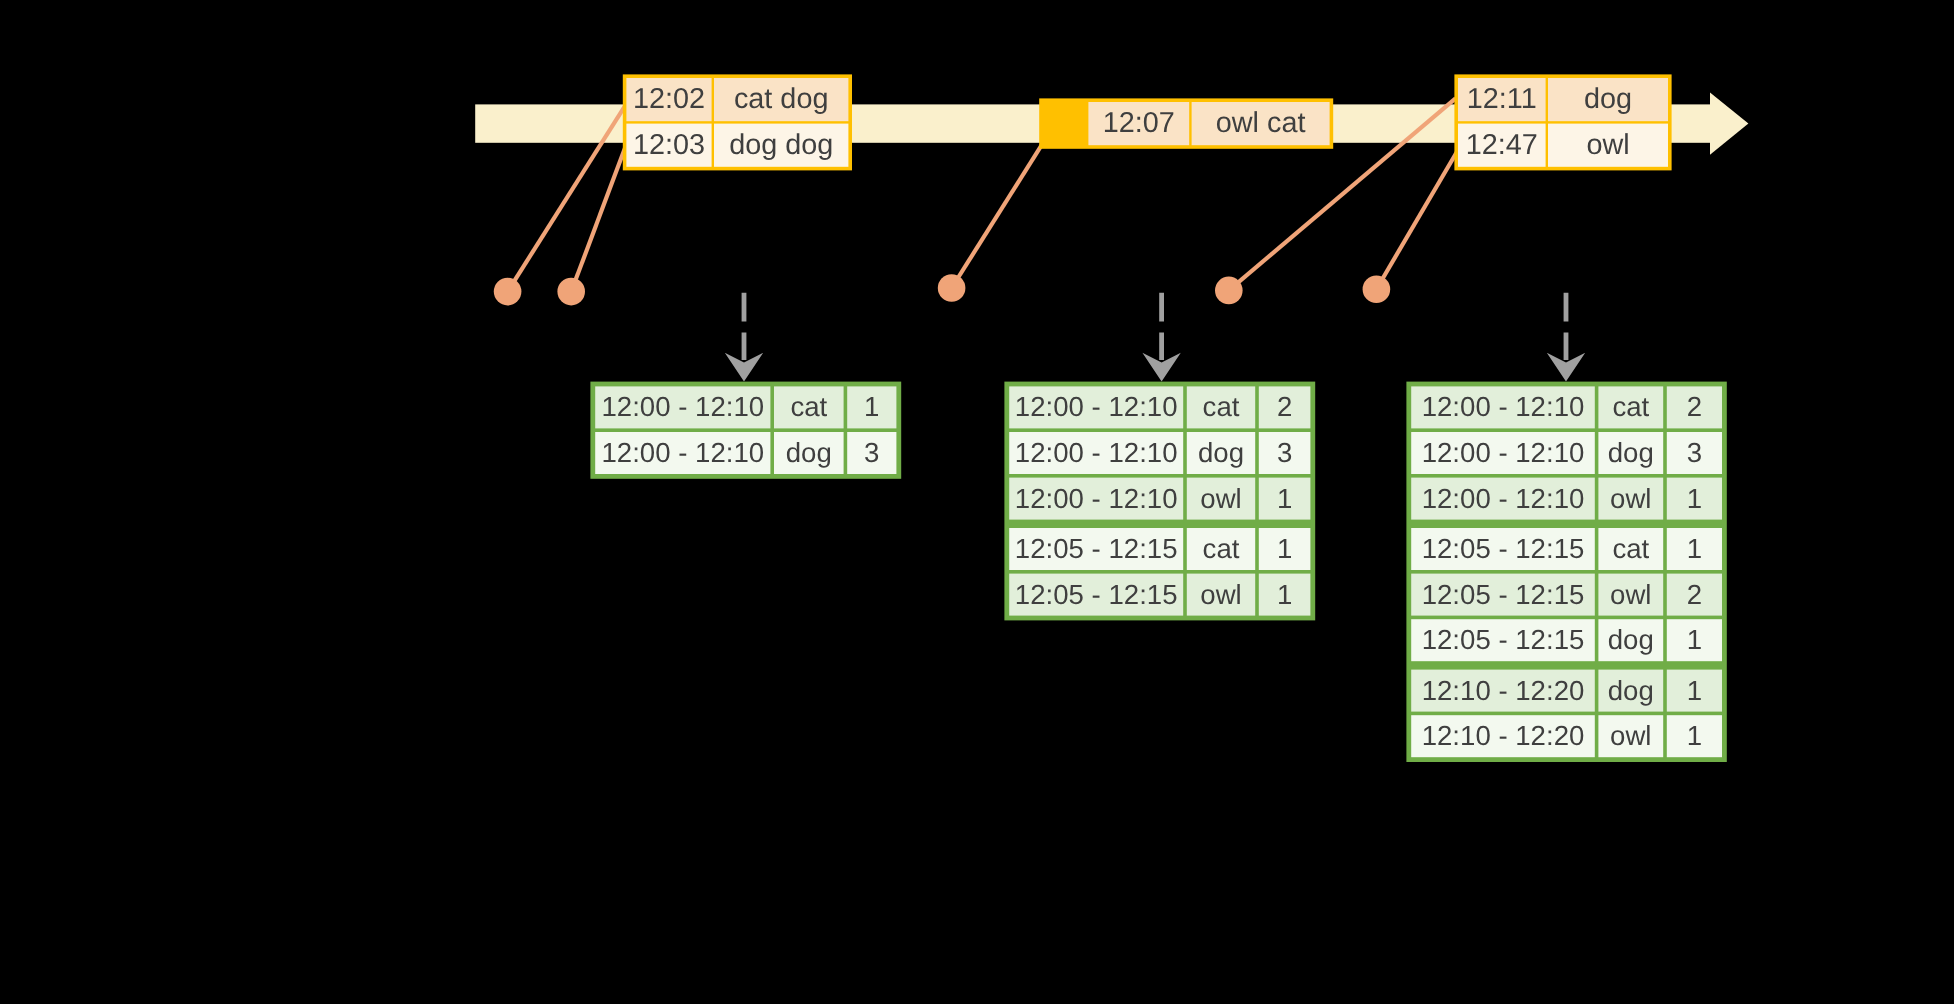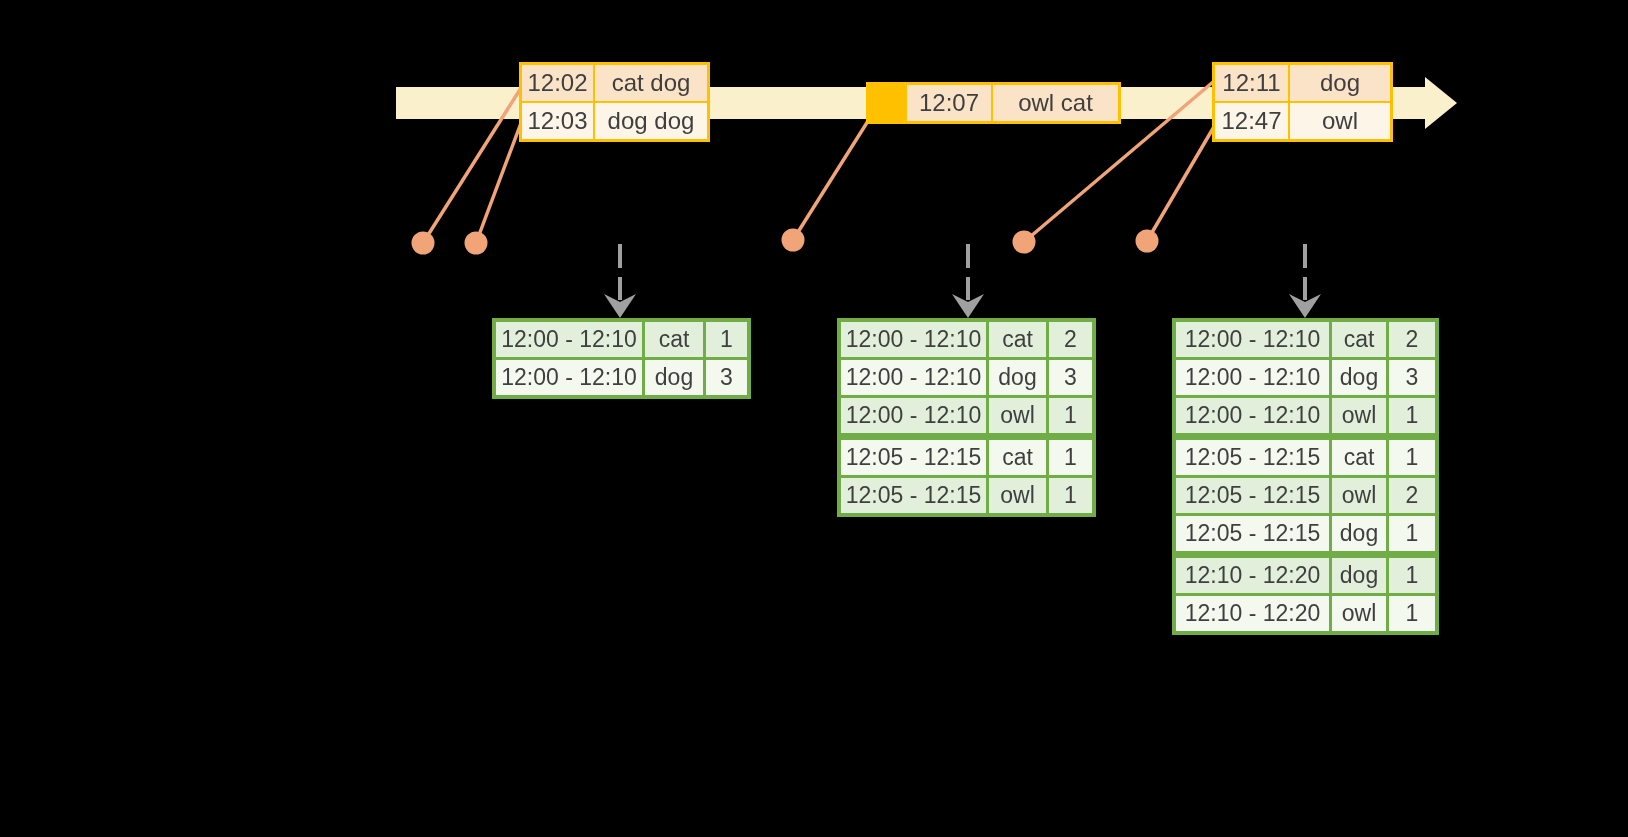--- a/index.html
+++ b/index.html
@@ -9,21 +9,21 @@
 
   
   .etable{position:absolute;display:flex;flex-direction:column;gap:2px;
           background:#FFC000;padding:3px;box-sizing:border-box;}
   .erow{display:flex;gap:2px;}
   .ecell{height:36px;display:flex;align-items:center;justify-content:center;
          font-size:24px;}
   .peach-dark{background:#FAE3C6;}
   .peach-light{background:#FDF5E7;}
   .t1 .c-time{width:71px;} .t1 .c-words{width:112px;}
-  .t2 .c-time{width:84px;} .t2 .c-words{width:125px;}
+  .t2 .c-time{width:84px;} .t2 .c-words{width:115px;}
   .t3 .c-time{width:73px;} .t3 .c-words{width:100px;}
 
   
   .gtable{position:absolute;display:flex;flex-direction:column;gap:3px;
           background:#70AD47;padding:4px;box-sizing:border-box;}
   .grow{display:flex;gap:3px;}
   .grow.group-sep{margin-top:4px;}
   .gcell{height:35px;display:flex;align-items:center;justify-content:center;
          font-size:23px;}
   .green-dark{background:#E2EFDA;}

